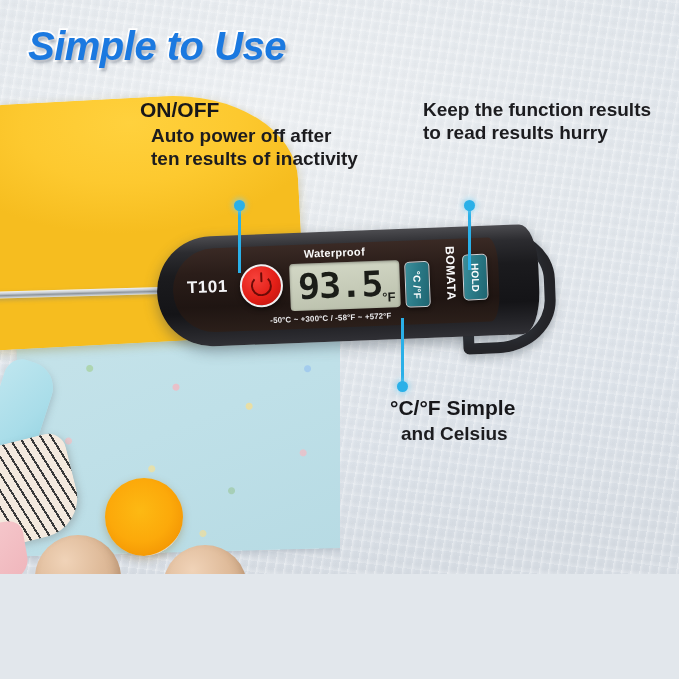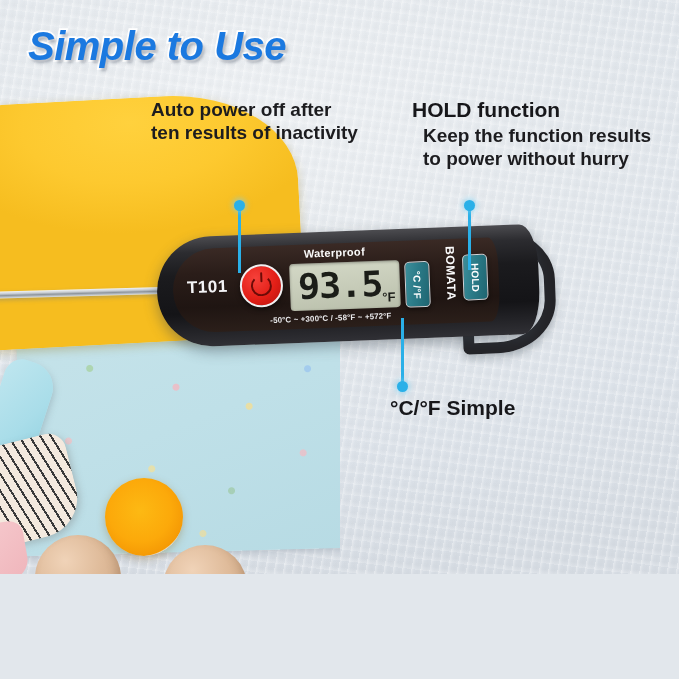--- a/index.html
+++ b/index.html
@@ -439,27 +439,28 @@
   <div class="leader" id="leader-onoff"></div>
   <div class="leader-dot" id="leader-onoff-dot"></div>
 
   <div class="leader" id="leader-hold"></div>
   <div class="leader-dot" id="leader-hold-dot"></div>
 
   <div class="leader" id="leader-switch"></div>
   <div class="leader-dot" id="leader-switch-dot"></div>
 
   <div class="callout" id="callout-onoff">
+    <div class="c-head">ON/OFF</div>
     <div class="c-body">Auto power off after</div>
     <div class="c-body">ten results of inactivity</div>
   </div>
 
   <div class="callout" id="callout-hold">
-    <div class="c-head">HOLD function</div>
     <div class="c-body">Keep the function results</div>
-    <div class="c-body">to power without hurry</div>
+    <div class="c-body">to read results hurry</div>
   </div>
 
   <div class="callout" id="callout-switch">
     <div class="c-head">°C/°F Simple</div>
+    <div class="c-body">and Celsius</div>
   </div>
 
 </div>
 
 </body></html>

